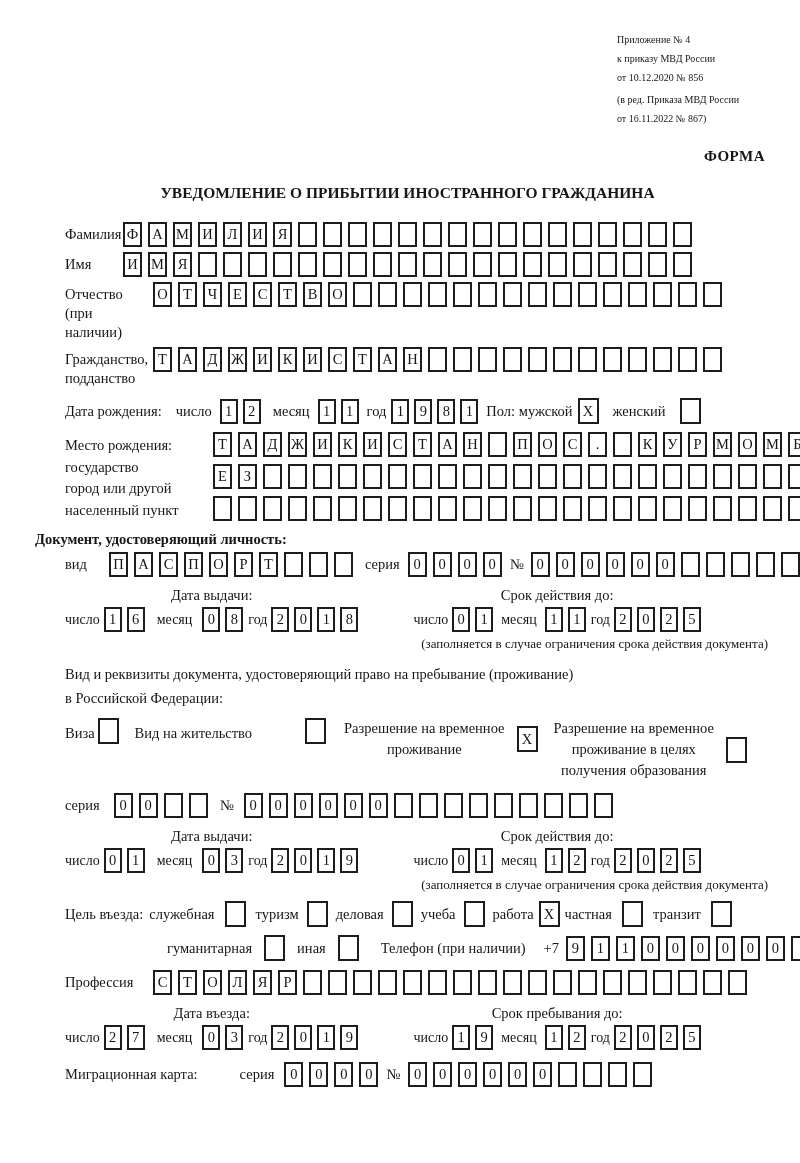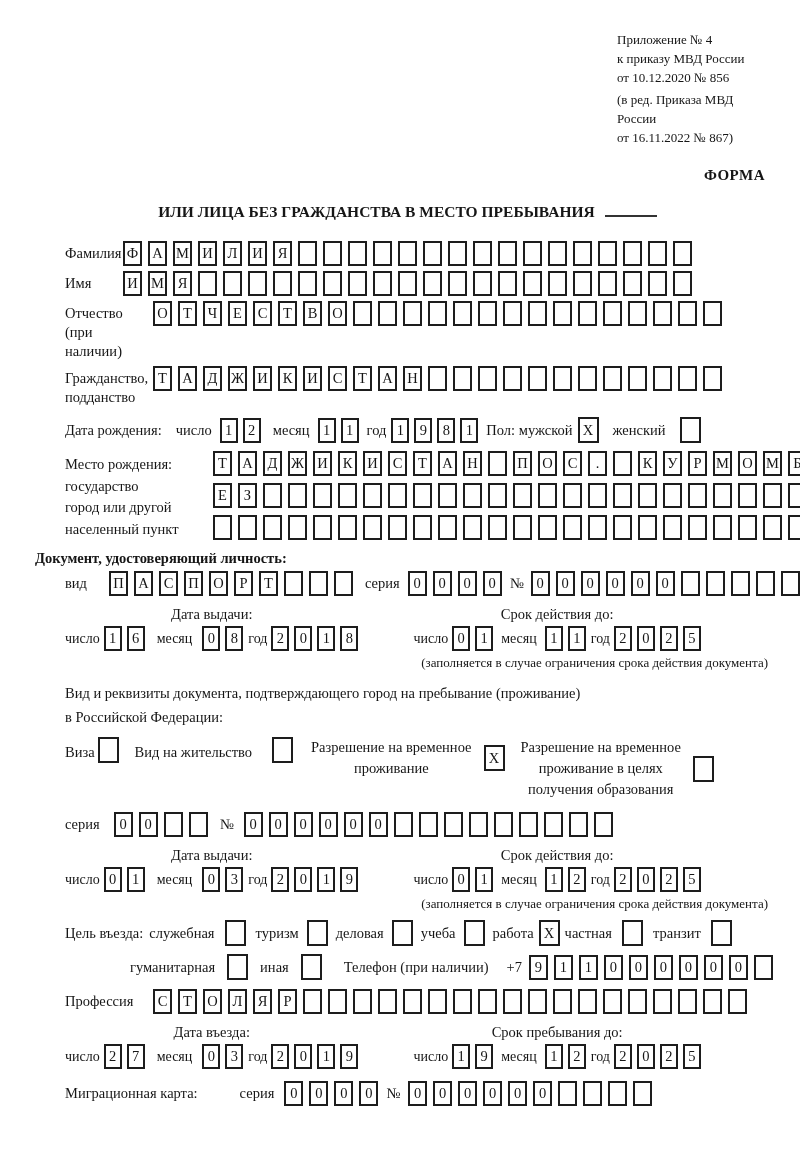--- a/index.html
+++ b/index.html
@@ -5,21 +5,21 @@
   html,body{margin:0;padding:0;background:#fff;}
   .page{
     position:relative;
     width:800px;height:1163px;
     background:#fff;color:#161616;
     font-family:"Liberation Serif","DejaVu Serif",serif;
     overflow:hidden;
     box-sizing:border-box;
     padding:30px 30px 0 65px;
   }
-  .appendix{margin-left:552px;font-size:13px;line-height:19px;}
+  .appendix{margin-left:552px;font-size:10px;line-height:19px;}
   .appendix .rev{margin-top:3px;}
   .forma{font-weight:bold;font-size:15px;text-align:right;margin-top:20px;padding-right:5px;letter-spacing:.5px;}
   .title{font-weight:bold;font-size:15.5px;text-align:center;margin-top:16px;line-height:23px;margin-left:-20px;}
   .blank{display:inline-block;width:52px;border-bottom:2px solid #333;height:14px;margin-left:10px;}
   .sec1{font-weight:bold;font-size:14.8px;margin-top:25px;margin-left:-27px;letter-spacing:.2px;}
 
   .frow{display:flex;align-items:flex-start;margin-top:5px;}
   .flabel{font-size:14.5px;flex:none;line-height:18px;padding-top:3px;}
   .w58{width:58px;} .w88{width:88px;} .w148{width:148px;font-family:Liberation Serif, serif;}
   .lbl2{line-height:19px;}
@@ -62,21 +62,21 @@
     <div>Приложение № 4</div>
     <div>к приказу МВД России</div>
     <div>от 10.12.2020 № 856</div>
     <div class="rev">(в ред. Приказа МВД России</div>
     <div>от 16.11.2022 № 867)</div>
   </div>
 
   <div class="forma">ФОРМА</div>
 
   <div class="title">
-    <div><span>ИЛИ ЛИЦА БЕЗ ГРАЖДАНСТВА В МЕСТО ПРЕБЫВАНИЯ</span><span class="blank"></span></div>
+    <div>УВЕДОМЛЕНИЕ О ПРИБЫТИИ ИНОСТРАННОГО ГРАЖДАНИНА</div>
   </div>
 
 
   <div class="frow" style="margin-top:18px;">
     <div class="flabel w58">Фамилия</div>
     <div class="cells g6">
         <span class="cell">Ф</span>
         <span class="cell">А</span>
         <span class="cell">М</span>
         <span class="cell">И</span>
@@ -394,32 +394,32 @@
             <span class="cell">0</span>
             <span class="cell">2</span>
             <span class="cell">5</span>
           </span>
       </div>
     </div>
   </div>
   <div class="note">(заполняется в случае ограничения срока действия документа)</div>
 
   <div class="intro">
-    <div>Вид и реквизиты документа, подтверждающего город на пребывание (проживание)</div>
+    <div>Вид и реквизиты документа, удостоверяющий право на пребывание (проживание)</div>
     <div>в Российской Федерации:</div>
   </div>
 
   <div class="optrow">
     <span class="opt">
       <span class="t">Виза</span>
       <span class="cells chk" style="margin-left:3px;">
           <span class="cell"></span>
         </span>
     </span>
-    <span class="opt" style="margin-left:16px;">
+    <span class="opt" style="margin-left:16px;gap:33px;">
       <span class="t">Вид на жительство</span>
       <span class="cells chk" style="margin-left:20px;">
           <span class="cell"></span>
         </span>
     </span>
     <span class="opt" style="margin-left:18px;">
       <span class="optblock">
         <div>Разрешение на временное</div>
         <div>проживание</div>
       </span>
@@ -539,21 +539,21 @@
       </span>
     <span class="t" style="margin-left:5px;">частная</span>
     <span class="cells chk" style="margin-left:10px;">
         <span class="cell"></span>
       </span>
     <span class="t" style="margin-left:10px;">транзит</span>
     <span class="cells chk" style="margin-left:10px;">
         <span class="cell"></span>
       </span>
   </div>
-  <div class="inrow" style="margin-top:8px;margin-left:65px;">
+  <div class="inrow" style="margin-top:8px;margin-left:102px;">
     <span class="t">гуманитарная</span>
     <span class="cells chk" style="margin-left:12px;">
         <span class="cell"></span>
       </span>
     <span class="t" style="margin-left:12px;">иная</span>
     <span class="cells chk" style="margin-left:12px;">
         <span class="cell"></span>
       </span>
     <span class="t" style="margin-left:22px;">Телефон (при наличии)</span>
     <span class="t" style="margin-left:18px;">+7</span>

